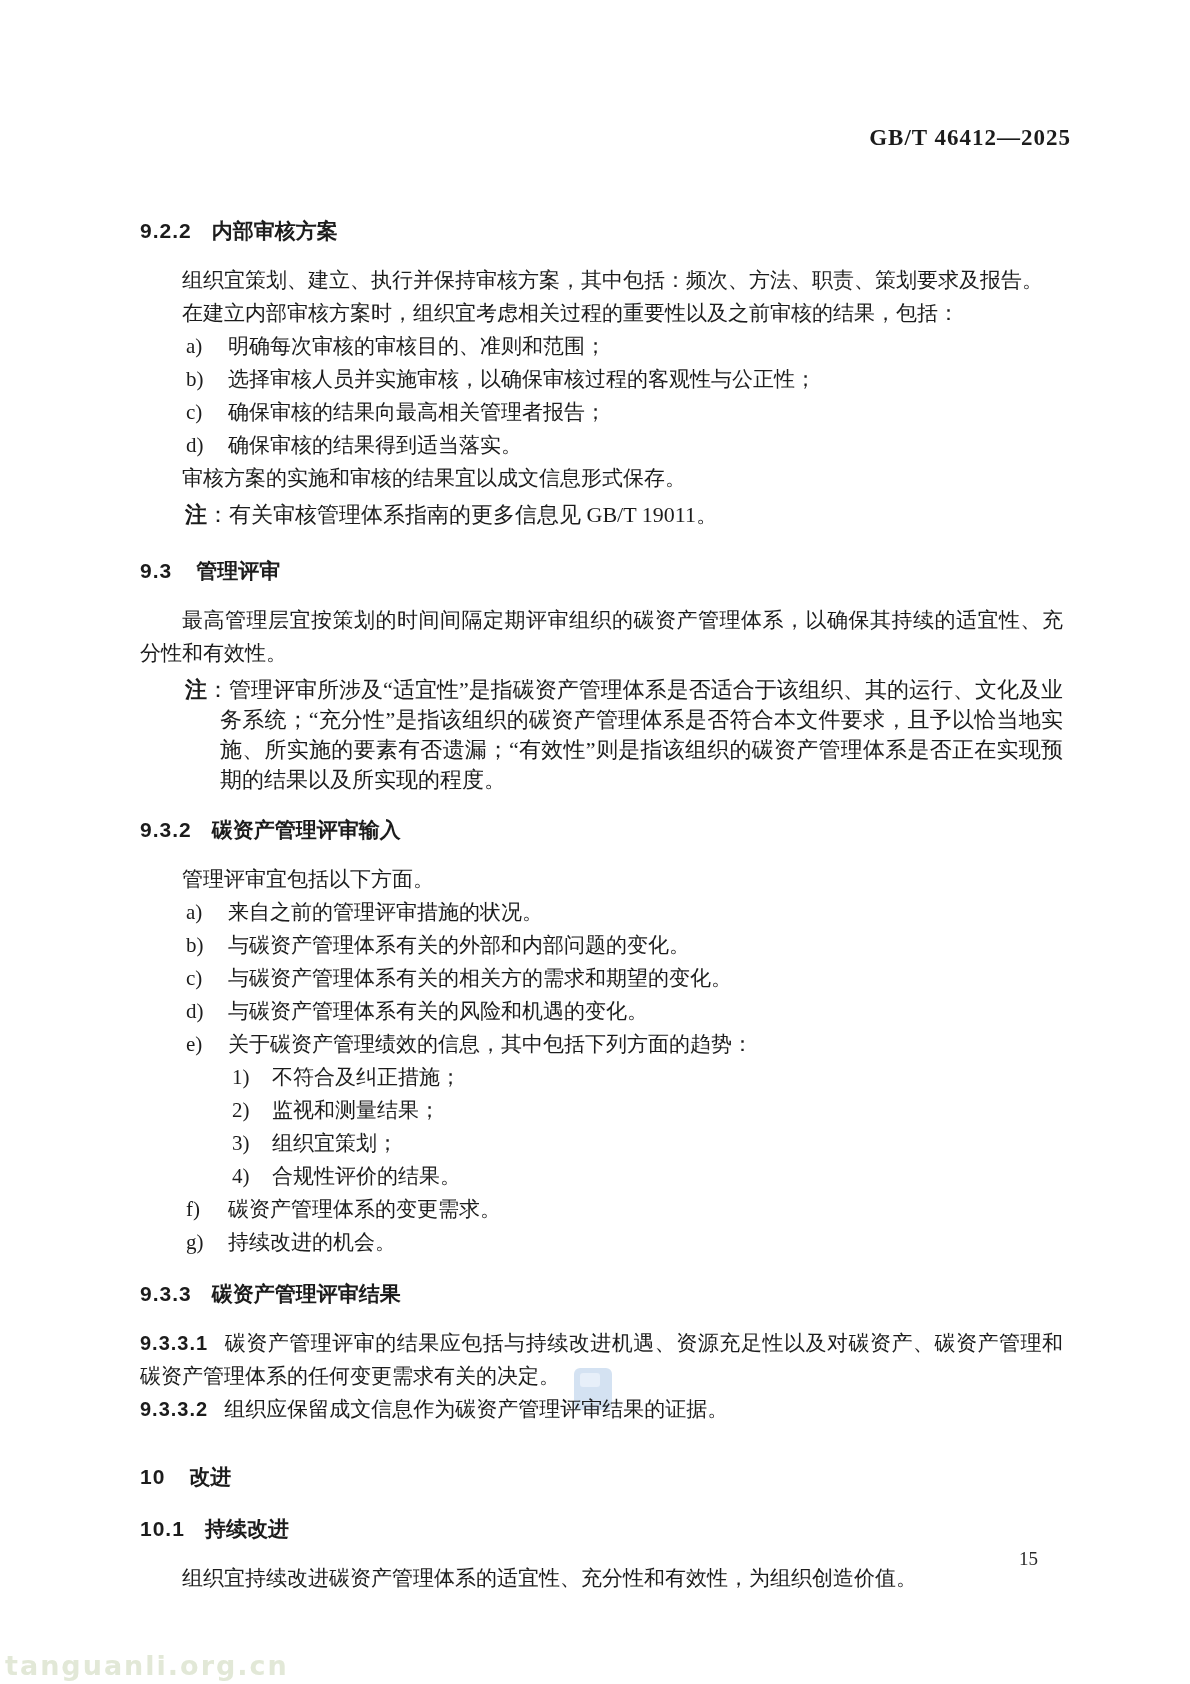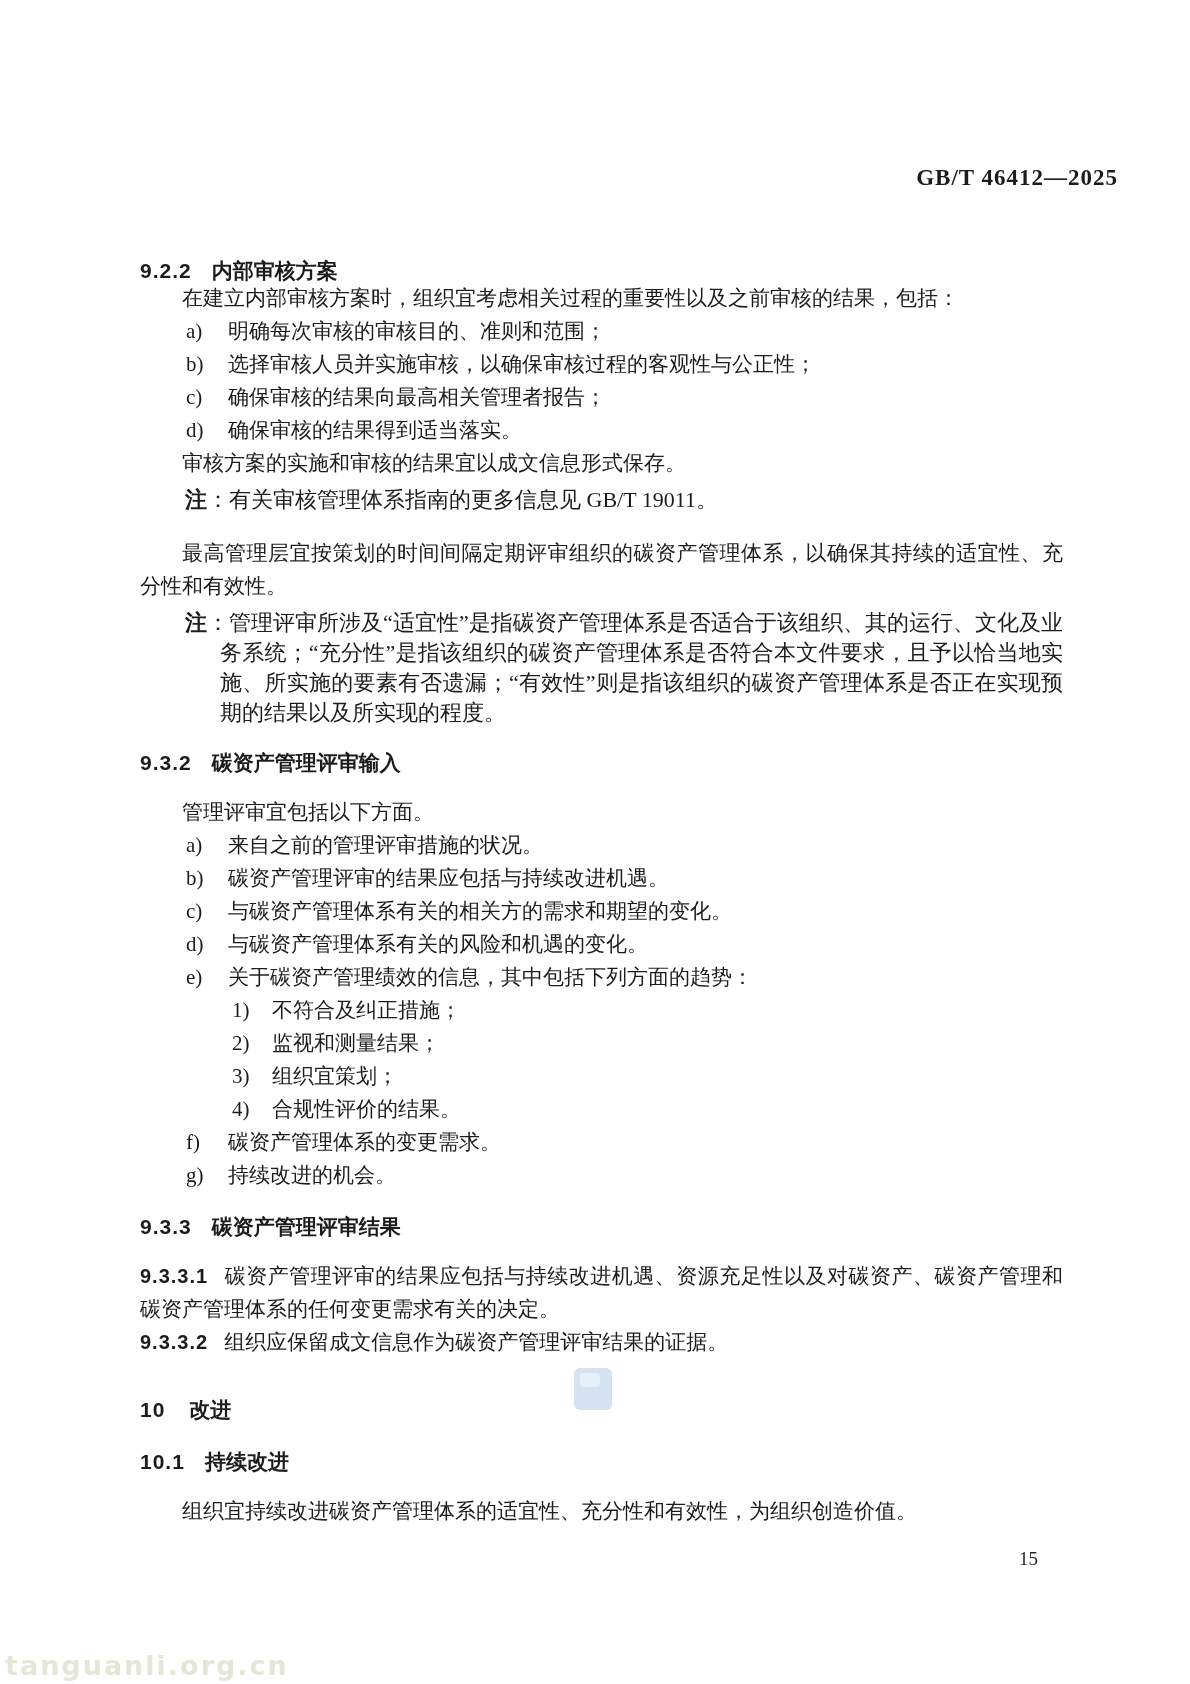--- a/index.html
+++ b/index.html
@@ -8,28 +8,27 @@
     position:relative;
     width:1190px; height:1684px;
     margin:0 auto;
     background:#ffffff;
     color:#1c1c1c;
     font-family:"Liberation Serif","DejaVu Serif",serif;
     overflow:hidden;
   }
   .doc-header {
     padding-top:126px;
-    padding-right:72px;
+    padding-right:119px;
     text-align:right;
     font-family:"Liberation Serif","DejaVu Serif",serif;
     font-weight:700;
     font-size:23px;
     letter-spacing:1px;
     line-height:24px;
-    margin-top:40px;
   }
   .content {
     position:relative;
     margin-left:140px;
     width:923px;
     z-index:2;
   }
   .h-sub {
     font-family:"Liberation Sans","DejaVu Sans",sans-serif;
     font-weight:700;
@@ -140,20 +139,21 @@
   <div class="stamp-watermark"></div>
   <div class="site-watermark">tanguanli.org.cn</div>
 
   <div class="doc-header">GB/T 46412—2025</div>
 
   <div class="content">
 
     <div class="h-sub first-heading">
       <span class="sec-num">9.2.2</span><span>内部审核方案</span>
     </div>
+    <p class="para mt-p">组织宜策划、建立、执行并保持审核方案，其中包括：频次、方法、职责、策划要求及报告。</p>
     <p class="para">在建立内部审核方案时，组织宜考虑相关过程的重要性以及之前审核的结果，包括：</p>
     <ul class="list">
       <li class="li">
         <span class="marker">a)</span>
         <span class="li-text">明确每次审核的审核目的、准则和范围；</span>
       </li>
       <li class="li">
         <span class="marker">b)</span>
         <span class="li-text">选择审核人员并实施审核，以确保审核过程的客观性与公正性；</span>
       </li>
@@ -164,38 +164,41 @@
       <li class="li">
         <span class="marker">d)</span>
         <span class="li-text">确保审核的结果得到适当落实。</span>
       </li>
     </ul>
     <p class="para">审核方案的实施和审核的结果宜以成文信息形式保存。</p>
     <p class="note mt-note">
       <span class="note-label">注</span><span>：有关审核管理体系指南的更多信息见 GB/T 19011。</span>
     </p>
 
+    <div class="h-chap mt-h1">
+      <span class="sec-num">9.3</span><span>管理评审</span>
+    </div>
 
     <p class="para mt-p">最高管理层宜按策划的时间间隔定期评审组织的碳资产管理体系，以确保其持续的适宜性、充分性和有效性。</p>
     <p class="note mt-note">
       <span class="note-label">注</span><span>：管理评审所涉及“适宜性”是指碳资产管理体系是否适合于该组织、其的运行、文化及业务系统；“充分性”是指该组织的碳资产管理体系是否符合本文件要求，且予以恰当地实施、所实施的要素有否遗漏；“有效性”则是指该组织的碳资产管理体系是否正在实现预期的结果以及所实现的程度。</span>
     </p>
 
     <div class="h-sub mt-h2">
       <span class="sec-num">9.3.2</span><span>碳资产管理评审输入</span>
     </div>
     <p class="para mt-p">管理评审宜包括以下方面。</p>
     <ul class="list">
       <li class="li">
         <span class="marker">a)</span>
         <span class="li-text">来自之前的管理评审措施的状况。</span>
       </li>
       <li class="li">
         <span class="marker">b)</span>
-        <span class="li-text">碳资产管理评审的结果应包括与持续改进机遇。</span>
+        <span class="li-text">与碳资产管理体系有关的外部和内部问题的变化。</span>
       </li>
       <li class="li">
         <span class="marker">c)</span>
         <span class="li-text">与碳资产管理体系有关的相关方的需求和期望的变化。</span>
       </li>
       <li class="li">
         <span class="marker">d)</span>
         <span class="li-text">与碳资产管理体系有关的风险和机遇的变化。</span>
       </li>
       <li class="li">

